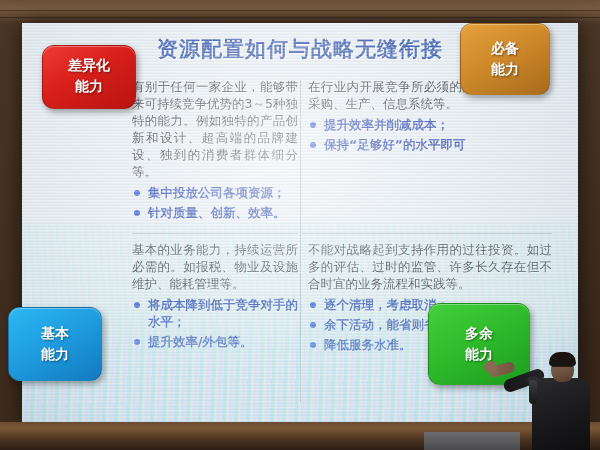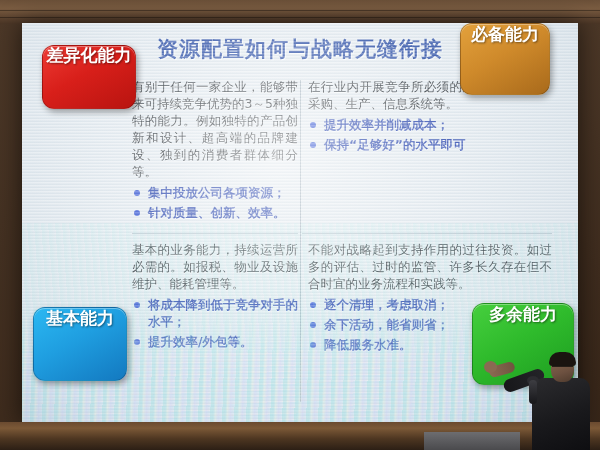--- a/index.html
+++ b/index.html
@@ -89,37 +89,37 @@
   }
   .bullets li::before{
     content:"";position:absolute;left:2px;top:6px;width:6px;height:6px;
     border-radius:50%;background:#1b3fd0;box-shadow:0 0 2px rgba(255,255,255,.6);
   }
   .blk{position:absolute;width:100%;}
   .blk-top{top:0;}
   .blk-bot{top:163px;}
 
   
-  .badge{position:absolute;border-radius:12px;display:flex;flex-direction:row;
-    justify-content:center;
-    color:#fff;font-weight:bold;font-size:17px;line-height:21px;
+  .badge{position:absolute;border-radius:12px;display:flex;flex-direction:column;
+    align-items:center;justify-content:center;
+    color:#fff;font-weight:bold;font-size:14px;line-height:21px;
     font-family:"DejaVu Sans","Liberation Sans",sans-serif;
     text-shadow:1px 1px 2px rgba(0,0,0,.45);
     box-shadow:2px 3px 6px rgba(0,0,0,.35), inset 0 1px 0 rgba(255,255,255,.35);
     border:1px solid rgba(0,0,0,.18);
     z-index:6;}
   .badge span{display:block;}
 
   .badge-diff{left:42px;top:45px;width:92px;height:62px;
     background:linear-gradient(150deg,#ee3b34 0%,#d81f1a 45%,#b81410 100%);font-family:Liberation Mono, monospace;}
   .badge-must{left:460px;top:23px;width:88px;height:70px;
     background:linear-gradient(150deg,#e3a13c 0%,#cf8a2b 45%,#a96a1b 100%);}
   .badge-basic{left:8px;top:307px;width:92px;height:72px;
-    background:linear-gradient(150deg,#2bb8f2 0%,#1f9ee0 45%,#1379c0 100%);margin-left:25px;}
-  .badge-extra{left:472px;top:303px;width:100px;height:80px;
+    background:linear-gradient(150deg,#2bb8f2 0%,#1f9ee0 45%,#1379c0 100%);}
+  .badge-extra{left:428px;top:303px;width:100px;height:80px;
     background:linear-gradient(150deg,#46cf3e 0%,#2fbb2c 45%,#1d9c20 100%);}
 
   
   .presenter{position:absolute;z-index:9;}
   .p-head{position:absolute;left:551px;top:356px;width:23px;height:26px;border-radius:48% 48% 42% 42%;
     background:linear-gradient(160deg,#8a6a52 0%,#6d5140 60%,#4e3a2d 100%);}
   .p-hair{position:absolute;left:549px;top:352px;width:27px;height:14px;border-radius:12px 12px 4px 4px;
     background:#1a1410;}
   .p-glass{position:absolute;left:552px;top:365px;width:21px;height:5px;
     border-top:2px solid rgba(25,20,16,.85);}

